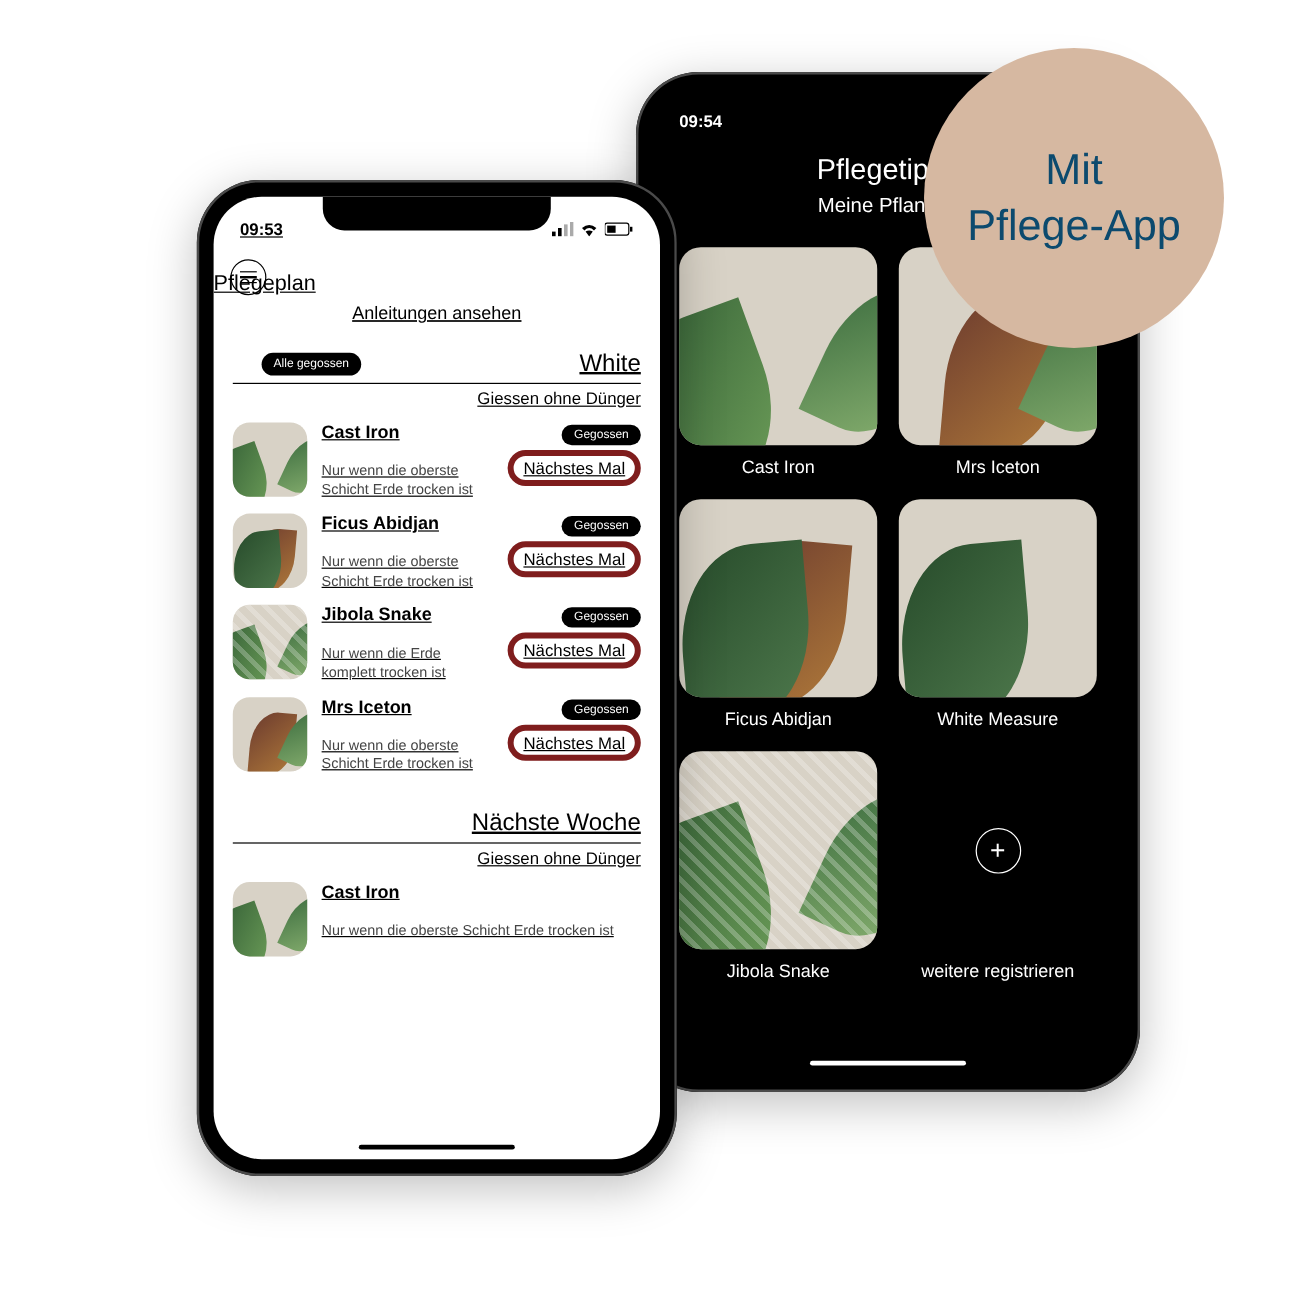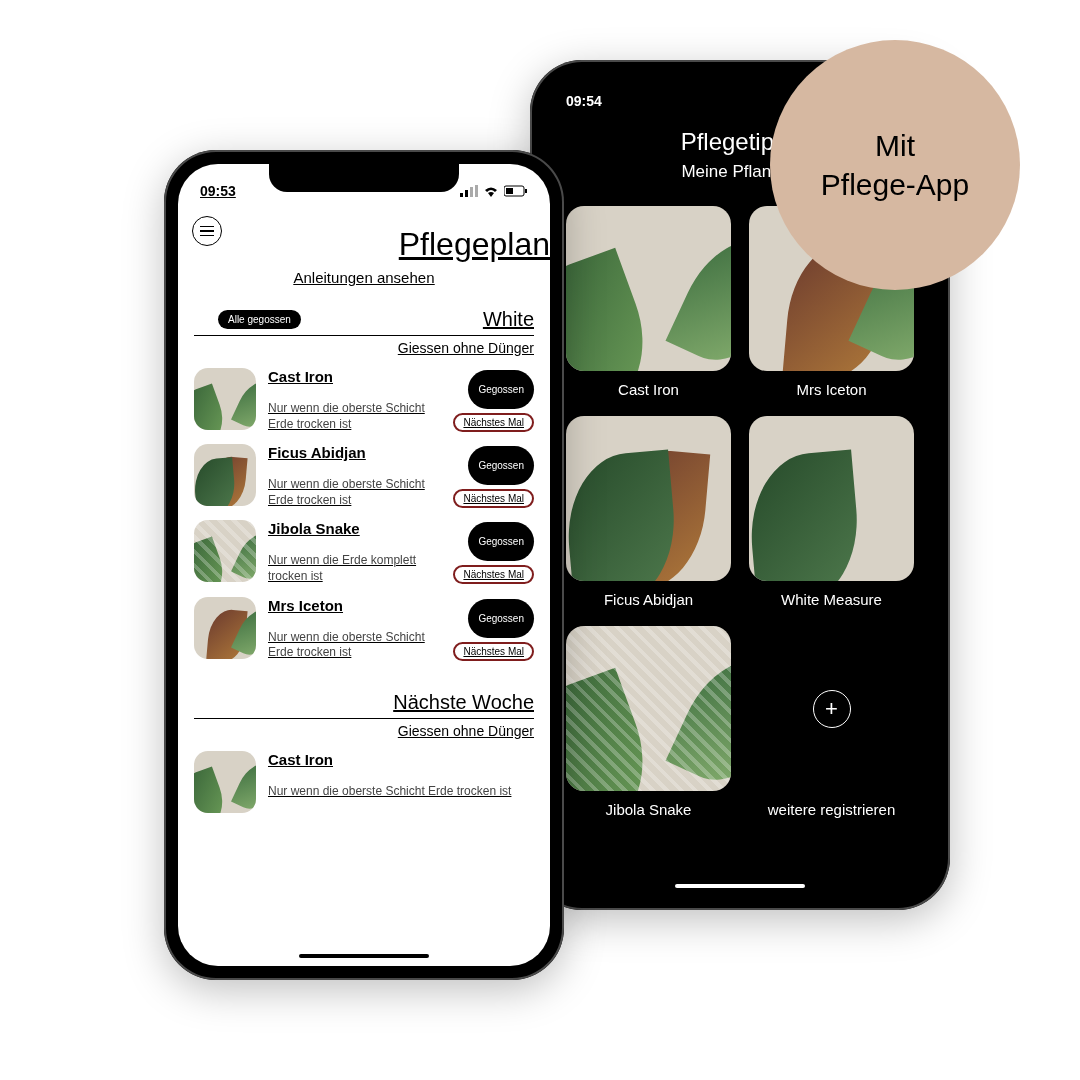--- a/index.html
+++ b/index.html
@@ -138,22 +138,22 @@
   width: 30px; height: 30px;
   border: 1.5px solid #000;
   border-radius: 50%;
   display: flex; flex-direction: column;
   align-items: center; justify-content: center;
   gap: 3px;
 }
 .menu-btn span { width: 14px; height: 1.2px; background: #000; }
 
 .light-title {
-  text-align: right;
-  font-size: 32px;
+  text-align: left;
+  font-size: 18px;
   font-weight: 500;
   margin-top: 18px;
 }
 .light-link {
   text-align: center;
   font-size: 15px;
   text-decoration: underline;
   margin-top: 6px;
 }
 
@@ -203,44 +203,44 @@
   flex-shrink: 0;
 }
 .item-text { flex: 1; min-width: 0; }
 .item-name { font-size: 15px; font-weight: 600; }
 .item-desc { font-size: 12px; color: #444; line-height: 1.3; margin-top: 16px; }
 .item-btns { display: flex; flex-direction: column; gap: 4px; align-items: flex-end; padding-top:2px;}
 .btn-dark {
   background: #000; color: #fff;
   border-radius: 999px;
   font-size: 10px;
-  padding: 14px 10px;
+  padding: 3px 10px;
   font-weight: 500;
 }
 .btn-outline {
-  border: 2px solid #7f1d1d;
+  border: 5px solid #7f1d1d;
   border-radius: 999px;
-  font-size: 10px;
+  font-size: 14px;
   padding: 2px 8px;
 }
 
 
 .badge {
   position: absolute;
   top: 40px;
   right: 60px;
   width: 250px; height: 250px;
   border-radius: 50%;
   background: #d6b8a1;
-  color: #000000;
+  color: #0c4a6e;
   display: flex;
   align-items: center;
   justify-content: center;
   text-align: center;
-  font-size: 30px;
+  font-size: 36px;
   line-height: 1.3;
   font-weight: 400;
   z-index: 100;
 }
 
 
 .leaf {
   position: absolute;
   border-radius: 60% 0 60% 0;
   transform-origin: bottom right;

